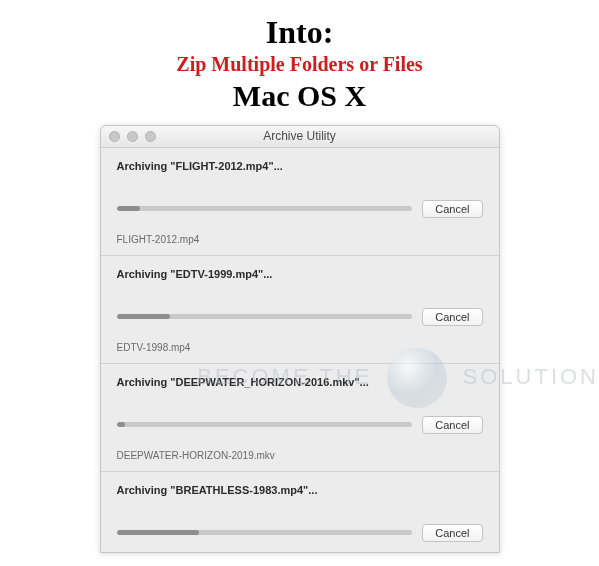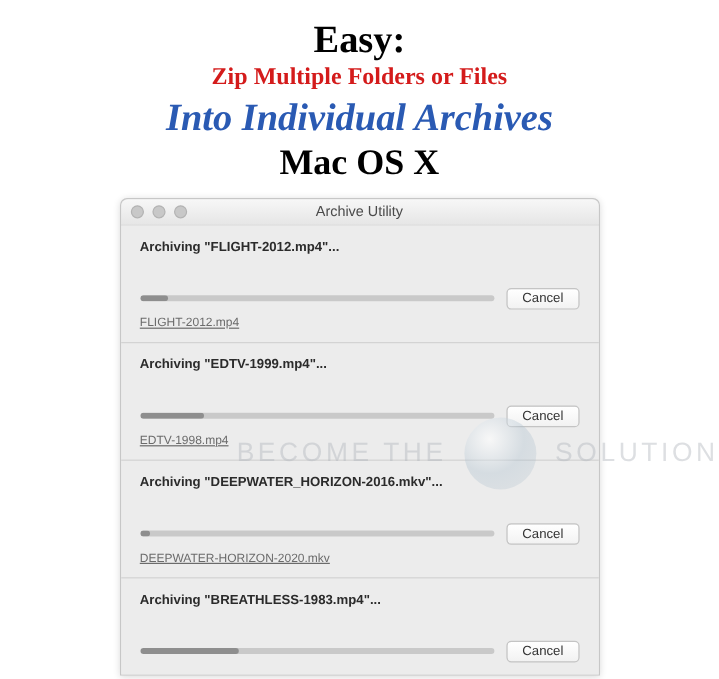--- a/index.html
+++ b/index.html
@@ -118,22 +118,21 @@
       color: #333;
       background: linear-gradient(#ffffff, #f2f2f2);
       border: 1px solid #c4c4c4;
       border-radius: 4px;
       padding: 2px 12px;
       cursor: pointer;
     }
     .filename {
       font-size: 10px;
       color: #6b6b6b;
-      margin-top: 6px;
-      text-decoration: underline;
+      margin-top: 16px;
     }
     .watermark {
       position: absolute;
       left: 0; right: 0;
       top: 348px;
       text-align: right;
       font-size: 22px;
       letter-spacing: 3px;
       color: rgba(180,185,190,0.45);
       font-family: Liberation Sans, sans-serif;
@@ -146,23 +145,22 @@
       border-radius: 50%;
       background: radial-gradient(circle at 35% 30%, rgba(255,255,255,0.6), rgba(170,190,205,0.35), rgba(150,170,185,0.15));
       vertical-align: middle;
       margin: 0 6px;
     }
   </style>
 </head>
 <body>
 
 <div class="heading">
-  <div class="line1">Easy:</div>
+  <div class="line1">Into:</div>
   <div class="line2">Zip Multiple Folders or Files</div>
-  <div class="line3">Into Individual Archives</div>
   <div class="line4">Mac OS X</div>
 </div>
 
 <div class="window">
   <div class="titlebar">
     <div class="traffic">
       <div class="tl-btn"></div>
       <div class="tl-btn"></div>
       <div class="tl-btn"></div>
     </div>
@@ -193,21 +191,21 @@
     </div>
 
     <div class="item">
       <div class="arch-label">Archiving "DEEPWATER_HORIZON-2016.mkv"...</div>
       <div class="progress-row">
         <div class="bar">
           <div class="bar-fill" style="width:3%"></div>
         </div>
         <button class="cancel-btn">Cancel</button>
       </div>
-      <div class="filename">DEEPWATER-HORIZON-2020.mkv</div>
+      <div class="filename">DEEPWATER-HORIZON-2019.mkv</div>
     </div>
 
     <div class="item">
       <div class="arch-label">Archiving "BREATHLESS-1983.mp4"...</div>
       <div class="progress-row">
         <div class="bar">
           <div class="bar-fill" style="width:28%"></div>
         </div>
         <button class="cancel-btn">Cancel</button>
       </div>

